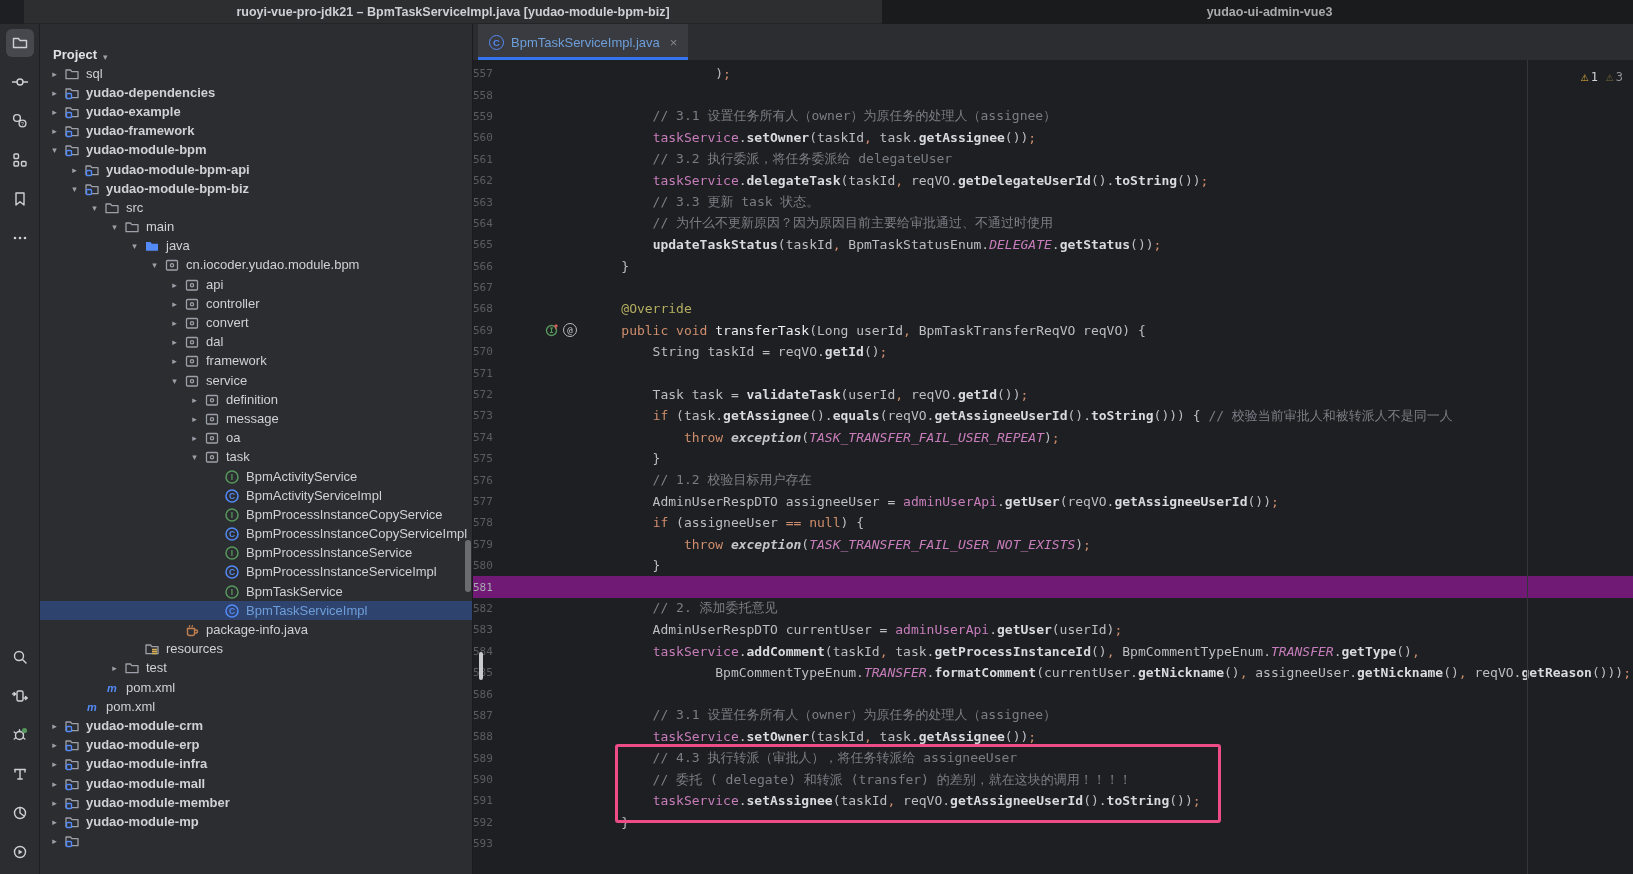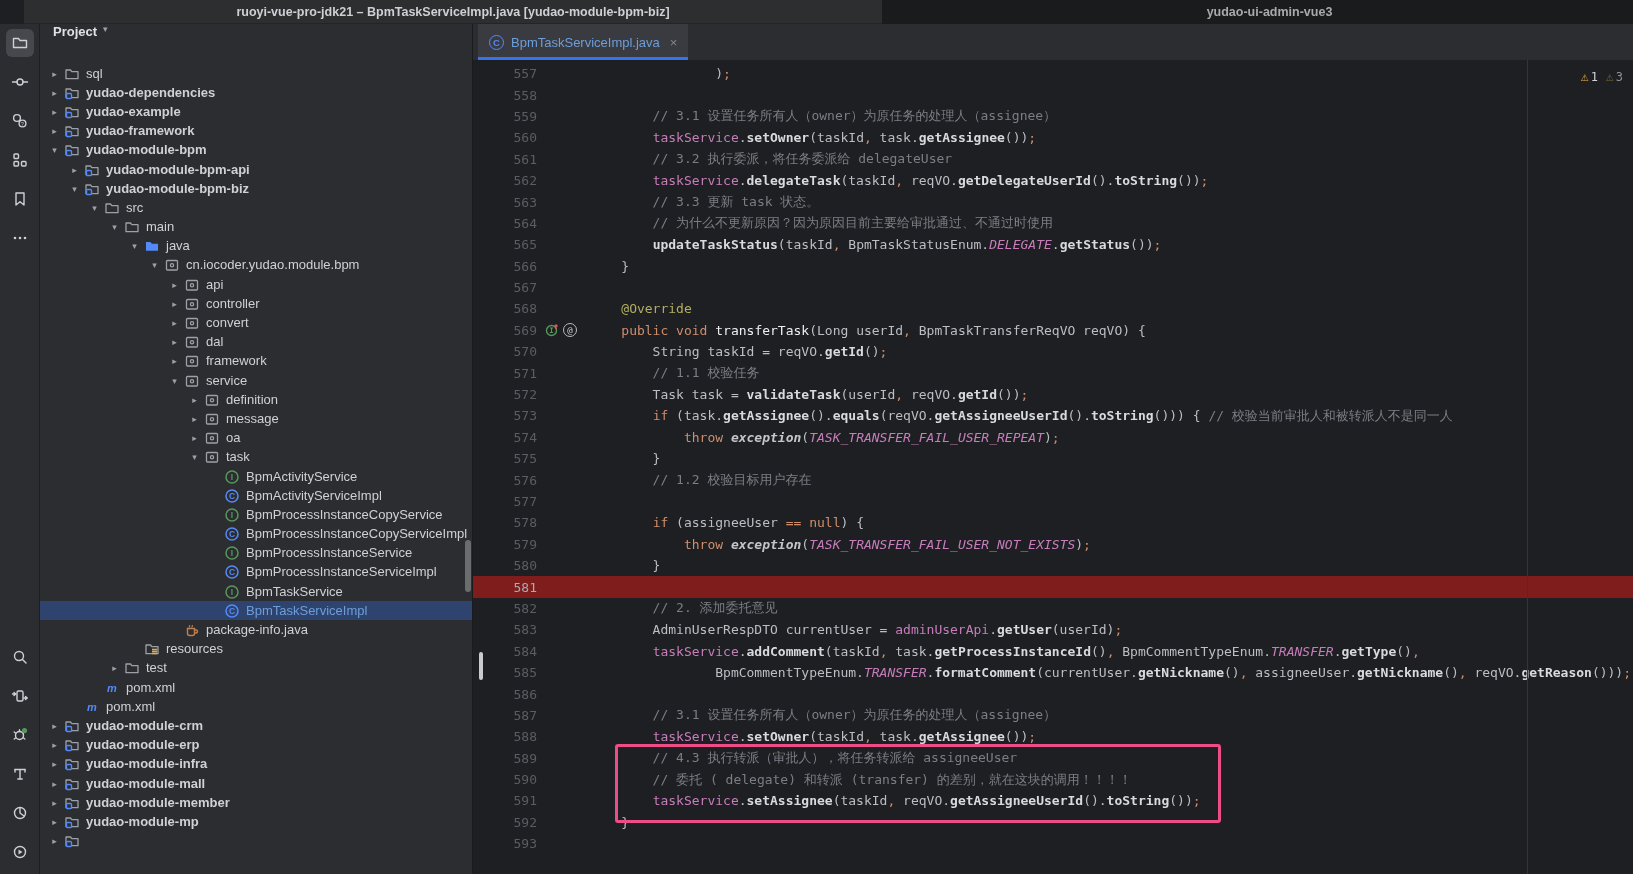--- a/index.html
+++ b/index.html
@@ -15,21 +15,21 @@
   
   .stripe{width:40px;background:#2B2D30;border-right:1px solid #1E1F22;box-sizing:border-box;
     display:flex;flex-direction:column;align-items:center;padding:5px 0 8px 0;}
   .stripe-top,.stripe-bottom{display:flex;flex-direction:column;align-items:center;gap:11px;}
   .stripe-bottom{margin-top:auto;}
   .sbtn{width:28px;height:28px;border-radius:6px;display:flex;align-items:center;justify-content:center;position:relative;}
   .sbtn.active{background:#46484E;}
   .sbtn svg{display:block;}
   
   .panel{width:433px;background:#2B2D30;position:relative;overflow:hidden;border-right:1px solid #1A1B1E;box-sizing:border-box;}
-  .panel-header{height:38px;display:flex;align-items:flex-start;padding-left:13px;color:#DFE1E5;font-size:13px;font-weight:bold;}
+  .panel-header{height:38px;display:flex;align-items:flex-end;padding-left:13px;color:#DFE1E5;font-size:13px;font-weight:bold;}
   .panel-header .chev{color:#9DA0A8;font-size:9px;margin-left:6px;font-weight:normal;}
   .tree{position:absolute;top:40px;left:0;right:0;bottom:0;overflow:hidden;}
   .trow{height:19.2px;display:flex;align-items:center;white-space:nowrap;font-size:13px;color:#CFD1D5;}
   .trow.selected{background:#2E436E;}
   .trow .tchev{width:17px;text-align:center;color:#9DA0A8;font-size:9px;flex:0 0 17px;}
   .trow .ticon{width:18px;height:16px;flex:0 0 18px;display:flex;align-items:center;justify-content:center;margin-right:5px;}
   .trow .tlabel{line-height:16px;}
   .trow.bold .tlabel{font-weight:bold;}
   .trow.blue .tlabel{color:#6E9ED9;}
   .panel-scroll-thumb{position:absolute;right:1px;top:516px;width:6px;height:52px;border-radius:3px;background:rgba(255,255,255,0.30);}
@@ -39,22 +39,22 @@
   .tab{display:flex;align-items:center;gap:7px;padding:0 11px;background:#393B40;position:relative;}
   .tab .underline{position:absolute;left:0;right:0;bottom:0;height:3px;background:#3574F0;}
   .tab-label{color:#6E9ED9;font-size:13px;}
   .tab-close{color:#84868C;font-size:13px;margin-left:3px;}
   .cls-ic,.itf-ic{width:15px;height:15px;border-radius:50%;font-size:9.5px;font-weight:bold;display:flex;
     align-items:center;justify-content:center;box-sizing:border-box;}
   .cls-ic{border:1.5px solid #548AF7;color:#548AF7;}
   .code{position:absolute;top:36px;left:0;right:0;bottom:0;overflow:hidden;padding-top:3px;
     font-family:"DejaVu Sans Mono","Liberation Mono",monospace;font-size:13px;}
   .crow{height:21.4px;display:flex;align-items:center;position:relative;}
-  .crow.caret-line{background:#7f1d1d;}
-  .cnum{width:64px;flex:0 0 64px;text-align:right;color:#5A5D63;font-size:13px;}
+  .crow.caret-line{background:#701a75;}
+  .cnum{width:64px;flex:0 0 64px;text-align:left;color:#5A5D63;font-size:11px;}
   .crow.caret-line .cnum{color:#A9ABB2;}
   .gicons{width:53px;flex:0 0 53px;display:flex;align-items:center;gap:4px;padding-left:8px;box-sizing:border-box;}
   .ctext{white-space:pre;flex:1;color:#BCBEC4;}
   .d{color:#BCBEC4}.k{color:#CF8E6D}.f{color:#C77DBB}.c{color:#C77DBB;font-style:italic}
   .m{color:#D8DADE;font-weight:600}.md{color:#EDEEF0;font-weight:400}.cm{color:#7A7E85}
   .p{color:#CF8E6D}.a{color:#B3AE60}.si{color:#C3C5C9;font-style:italic;font-weight:600}
   .uwrap{border-bottom:1px solid #C0C2C6;}
   .margin-guide{position:absolute;top:0;bottom:0;left:1054px;width:1px;background:#33353A;}
   .pink-box{position:absolute;left:142px;top:684px;width:600px;height:73px;border:3.5px solid #ED4C87;border-radius:3px;pointer-events:none;}
   .warnings{position:absolute;top:9px;right:10px;display:flex;align-items:center;gap:8px;font-size:12px;}
@@ -655,21 +655,20 @@
           <span class="ctext"><span class="d">    </span><span class="k">public</span><span class="d"> </span><span class="k">void</span><span class="d"> </span><span class="md">transferTask</span><span class="d">(Long userId</span><span class="p">,</span><span class="d"> BpmTaskTransferReqVO reqVO) {</span></span>
         </div>
         <div class="crow">
           <span class="cnum">570</span>
           <span class="gicons"></span>
           <span class="ctext"><span class="d">        String taskId = reqVO.</span><span class="m">getId</span><span class="d">()</span><span class="p">;</span></span>
         </div>
         <div class="crow">
           <span class="cnum">571</span>
           <span class="gicons"></span>
-          <span class="ctext"><span class="cm">        // 1.1 校验任务</span></span>
         </div>
         <div class="crow">
           <span class="cnum">572</span>
           <span class="gicons"></span>
           <span class="ctext"><span class="d">        Task task = </span><span class="m">validateTask</span><span class="d">(userId</span><span class="p">,</span><span class="d"> reqVO.</span><span class="m">getId</span><span class="d">())</span><span class="p">;</span></span>
         </div>
         <div class="crow">
           <span class="cnum">573</span>
           <span class="gicons"></span>
           <span class="ctext"><span class="d">        </span><span class="k">if</span><span class="d"> (task.</span><span class="m">getAssignee</span><span class="d">().</span><span class="m">equals</span><span class="d">(reqVO.</span><span class="m">getAssigneeUserId</span><span class="d">().</span><span class="m">toString</span><span class="d">())) { </span><span class="cm">// 校验当前审批人和被转派人不是同一人</span></span>
@@ -685,20 +684,21 @@
           <span class="ctext"><span class="d">        }</span></span>
         </div>
         <div class="crow">
           <span class="cnum">576</span>
           <span class="gicons"></span>
           <span class="ctext"><span class="cm">        // 1.2 校验目标用户存在</span></span>
         </div>
         <div class="crow">
           <span class="cnum">577</span>
           <span class="gicons"></span>
+          <span class="ctext"><span class="d">        AdminUserRespDTO assigneeUser = </span><span class="f">adminUserApi</span><span class="d">.</span><span class="m">getUser</span><span class="d">(reqVO.</span><span class="m">getAssigneeUserId</span><span class="d">())</span><span class="p">;</span></span>
         </div>
         <div class="crow">
           <span class="cnum">578</span>
           <span class="gicons"></span>
           <span class="ctext"><span class="d">        </span><span class="k">if</span><span class="d"> (assigneeUser </span><span class="k">==</span><span class="d"> </span><span class="k">null</span><span class="d">) {</span></span>
         </div>
         <div class="crow">
           <span class="cnum">579</span>
           <span class="gicons"></span>
           <span class="ctext"><span class="d">            </span><span class="k">throw</span><span class="d"> </span><span class="si">exception</span><span class="d">(</span><span class="c">TASK_TRANSFER_FAIL_USER_NOT_EXISTS</span><span class="d">)</span><span class="p">;</span></span>

